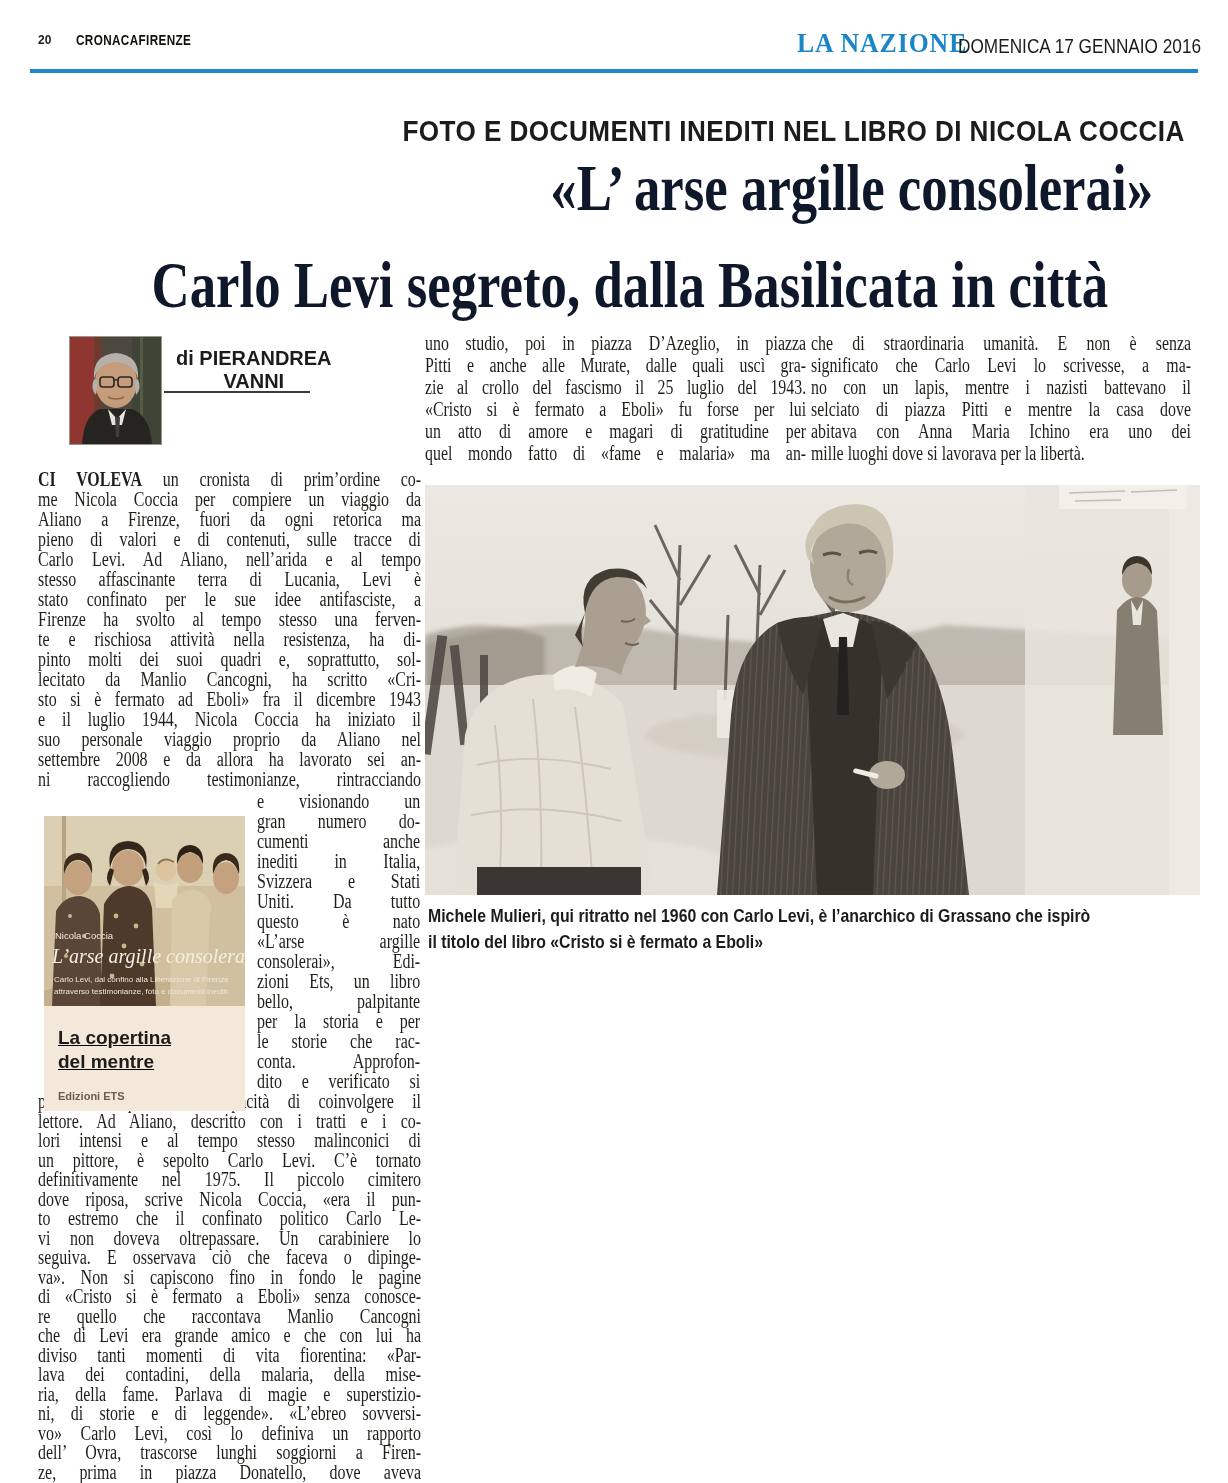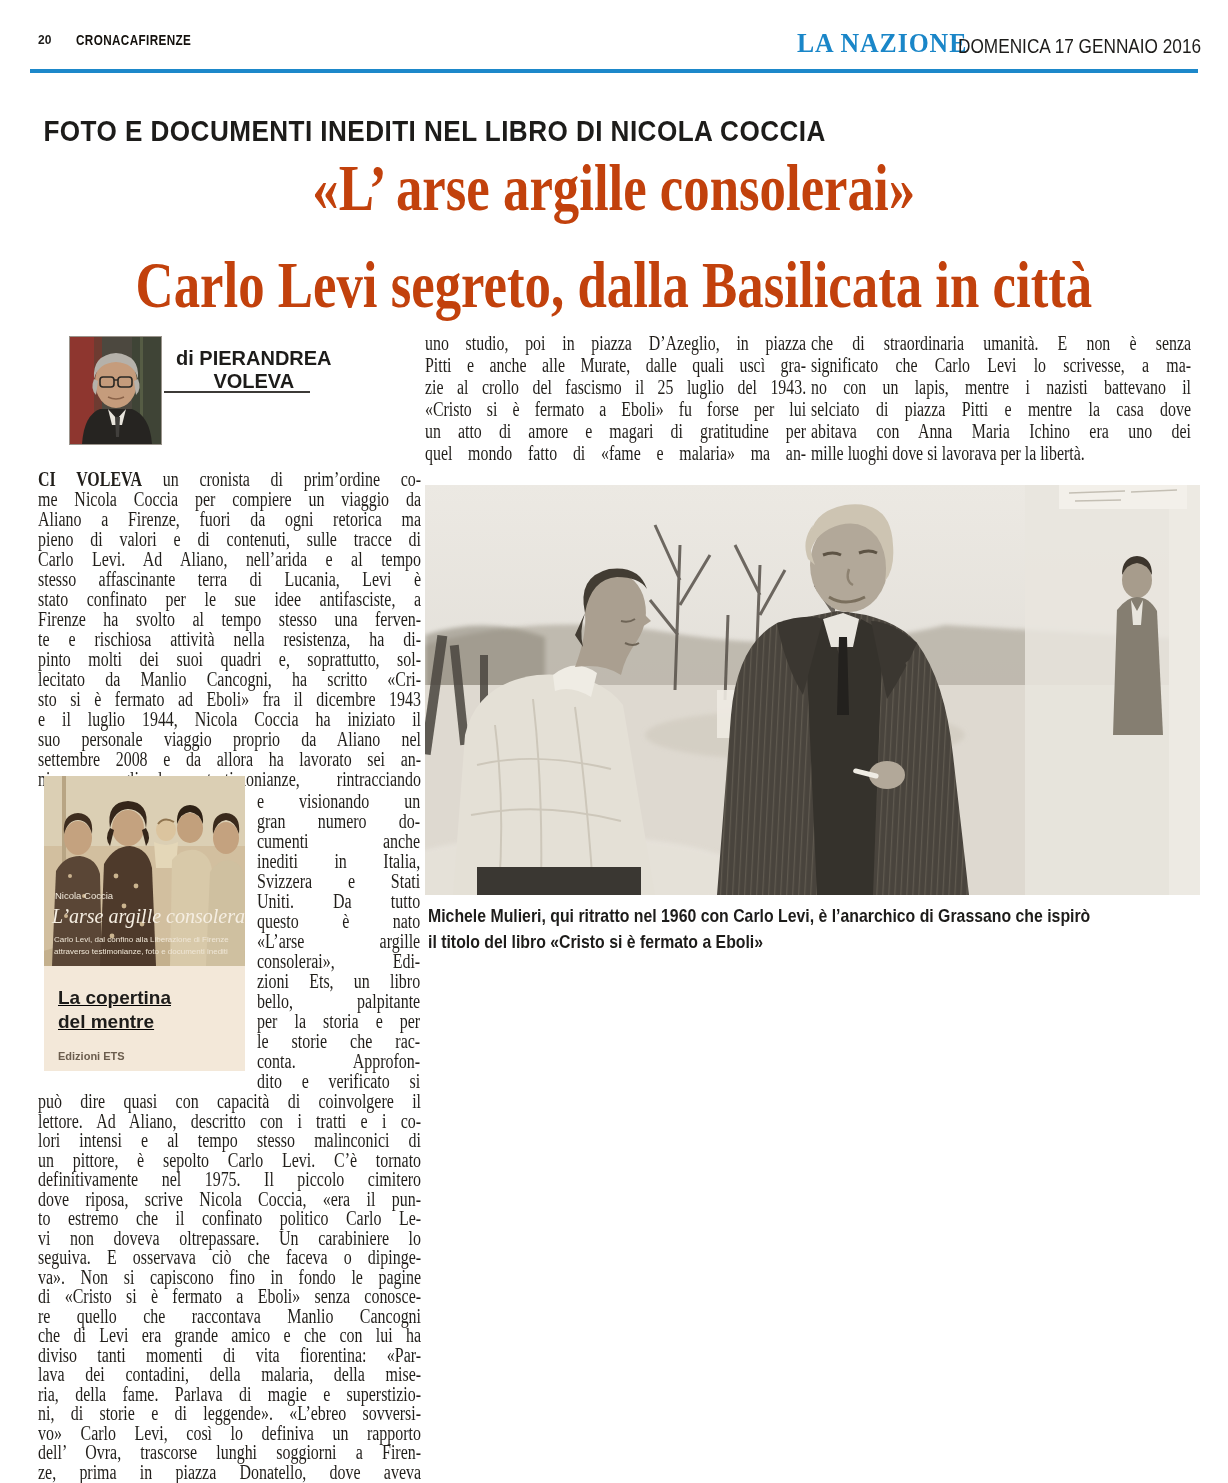--- a/index.html
+++ b/index.html
@@ -10,25 +10,25 @@
   .pagenum { position:absolute; left:38px; top:33px; font-weight:bold; font-size:12px; color:#1d1c1a; }
   .section { position:absolute; left:76px; top:31px; font-weight:bold; font-size:15px; letter-spacing:.5px;
              color:#14110d; transform:scaleX(.78); transform-origin:0 0; white-space:nowrap; }
   .masthead { position:absolute; left:797px; top:27px; font-family:"Liberation Serif", serif; font-weight:bold;
               font-size:28px; letter-spacing:1px; color:#1a86c8; transform:scaleX(.92); transform-origin:0 0; white-space:nowrap; }
   .issue-date { position:absolute; left:958px; top:34px; font-size:21px; font-weight:500; color:#1d1c1a;
                 transform:scaleX(.82); transform-origin:0 0; white-space:nowrap; }
   .blue-rule { position:absolute; left:30px; top:69px; width:1168px; height:4px; background:#1d88ca; }
 
   
-  .kicker-wrap { position:absolute; left:0; top:115px; width:1228px; text-align:left; }
+  .kicker-wrap { position:absolute; left:0; top:115px; width:1228px; text-align:right; }
   .kicker { display:inline-block; font-weight:bold; font-size:29px; letter-spacing:.5px; color:#1d1c1a;
             transform:scaleX(.9); white-space:nowrap; }
-  .headline-wrap { position:absolute; left:0; top:148px; width:1228px; text-align:center;
-                   font-family:"Liberation Serif", serif; font-weight:bold; color:#c2410c; line-height:80px; }
+  .headline-wrap { position:absolute; left:0; top:148px; width:1228px; text-align:right;
+                   font-family:"Liberation Serif", serif; font-weight:bold; color:#0f172a; line-height:80px; }
   .headline-line { display:inline-block; font-size:66px; transform:scaleX(.8); white-space:nowrap; }
 
   
   .author-photo { position:absolute; left:69px; top:336px; width:93px; height:109px; border:1px solid #9a948c; }
   .byline-text { position:absolute; left:176px; top:347px; font-weight:bold; font-size:20px; line-height:23px; color:#1d1c1a;text-align:center; }
   .byline-rule { position:absolute; left:164px; top:391px; width:146px; height:2px; background:#3c3a37; }
 
   
   .colblock { position:absolute; transform-origin:0 0; font-family:"Liberation Serif", serif; color:#211e1a; }
   .tl { font-size:20px; line-height:20px; text-align:justify; text-align-last:justify; white-space:normal; }
@@ -44,21 +44,21 @@
   #col3 .tl { line-height:22px; }
   .end-left .tl:last-child { text-align-last:left; }
 
   
   .main-photo { position:absolute; left:425px; top:485px; width:775px; height:410px; }
   .photo-caption { position:absolute; left:428px; top:903px; width:930px; transform:scaleX(.833);
                    transform-origin:0 0; font-weight:bold; font-size:19px; line-height:26px; color:#1d1c1a; }
   .cl { text-align:left; white-space:nowrap; }
 
   
-  .book-cover { position:absolute; left:44px; top:776px; width:201px; height:295px; }
+  .book-cover { position:absolute; left:44px; top:816px; width:201px; height:295px; }
   .cover-photo { width:201px; height:190px; display:block; }
   .cover-bottom { position:relative; width:201px; height:105px; background:#f3e8d9;text-decoration:underline; }
   .cover-caption { padding:20px 0 0 14px; font-weight:bold; font-size:19px; line-height:24px; color:#1d1c1a; }
   .cover-publisher { position:absolute; left:14px; bottom:9px; font-size:11px; font-weight:bold; color:#6b5d4e; }
 </style>
 </head>
 <body>
 
 <div class="page">
 
@@ -91,21 +91,21 @@
       <path d="M24,42 Q20,52 26,58 L28,44 Z" fill="#b5b1aa"></path>
       <path d="M68,42 Q72,52 66,58 L64,44 Z" fill="#b5b1aa"></path>
       <rect x="30" y="40" width="14" height="10" rx="3" fill="none" stroke="#2a2824" stroke-width="1.6"></rect>
       <rect x="48" y="40" width="14" height="10" rx="3" fill="none" stroke="#2a2824" stroke-width="1.6"></rect>
       <line x1="44" y1="43" x2="48" y2="43" stroke="#2a2824" stroke-width="1.4"></line>
       <path d="M38,60 Q46,64 54,60" fill="none" stroke="#8a6349" stroke-width="1.4"></path>
     </svg>
   </div>
   <div class="byline-text">
     <div>di PIERANDREA</div>
-    <div>VOLEVA</div>
+    <div>VANNI</div>
   </div>
   <div class="byline-rule"></div>
 
   <div class="colblock" id="col1a">
     <div class="lead-line"><span class="lead-in">CI VOLEVA</span><span> un cronista di prim’ordine co-</span></div>
     <div>
         <div class="tl">me Nicola Coccia per compiere un viaggio da</div>
         <div class="tl">Aliano a Firenze, fuori da ogni retorica ma</div>
         <div class="tl">pieno di valori e di contenuti, sulle tracce di</div>
         <div class="tl">Carlo Levi. Ad Aliano, nell’arida e al tempo</div>

